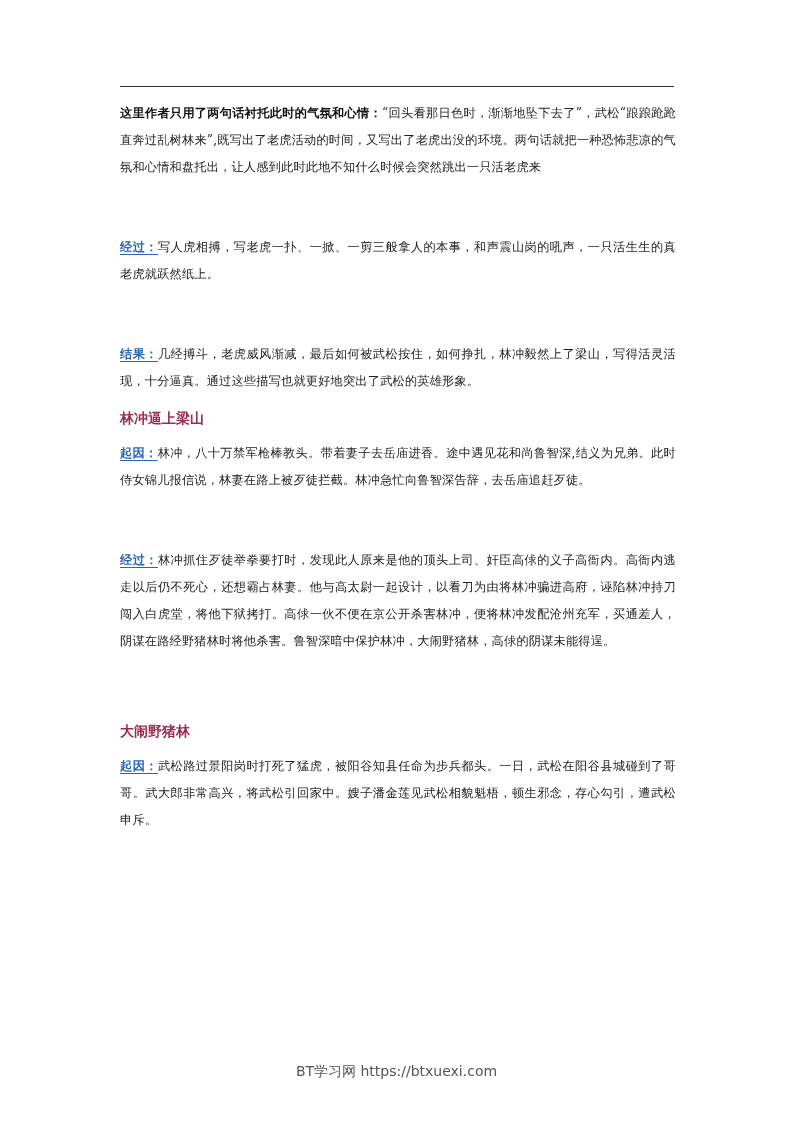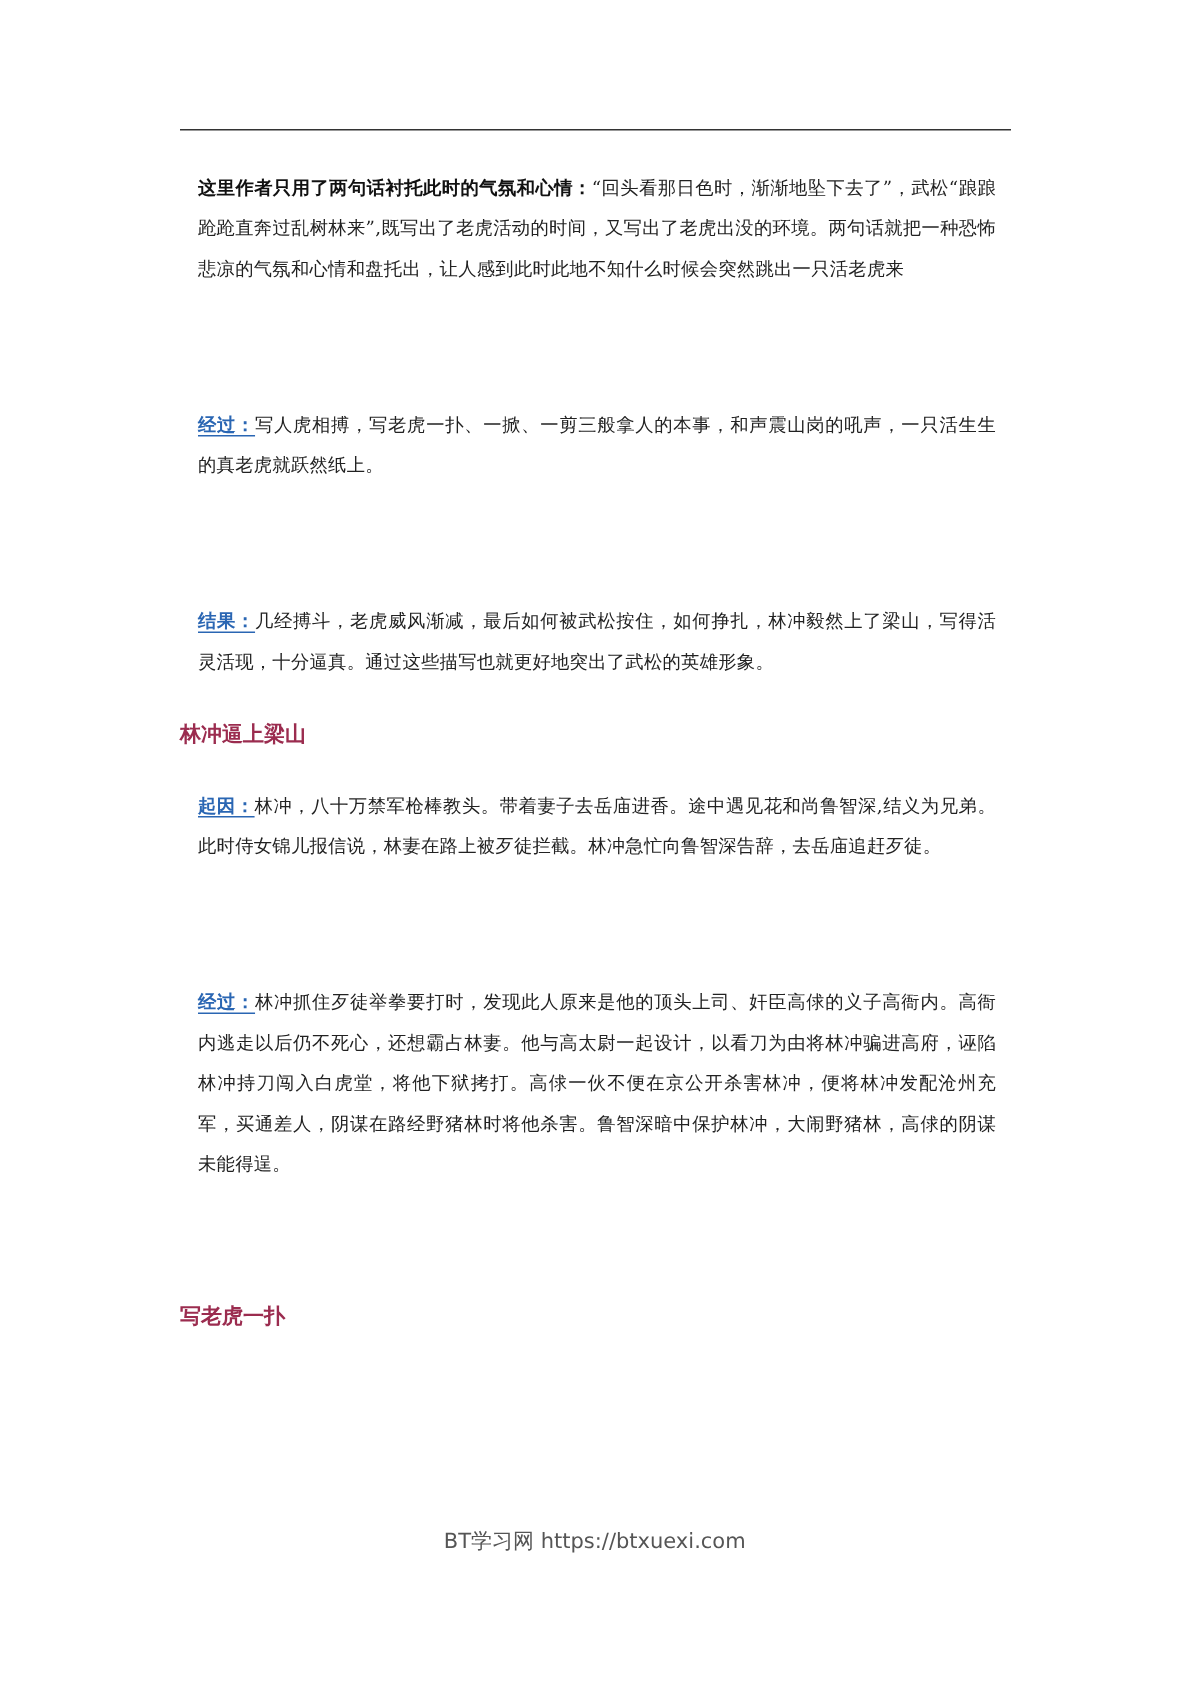--- a/index.html
+++ b/index.html
@@ -1,26 +1,26 @@
 <!DOCTYPE html>
 <html><head>
 <meta charset="utf-8">
 <style>
   html, body { margin: 0; padding: 0; background: #ffffff; }
   body { width: 793px; height: 1122px; position: relative; overflow: hidden;
          font-family: "DejaVu Serif", "Liberation Serif", serif; color: #222; }
   .rule { position: absolute; left: 120px; top: 86px; width: 554px; height: 1px; background: #333; }
   .content { position: absolute; left: 120px; top: 100px; width: 556px; }
-  p { margin: 12px; font-size: 12.2px; line-height: 27px; text-align: justify; letter-spacing: 0.2px; }
+  p { margin: 0; font-size: 12.2px; line-height: 27px; text-align: justify; letter-spacing: 0.2px; }
   .bold { font-weight: bold; color: #111; }
   .label { color: #2a66b3; font-weight: bold; text-decoration: underline; text-decoration-color: #2a66b3; text-underline-offset: 3px; font-family: Liberation Serif, serif; }
   .heading { color: #9b2c4f; font-weight: bold; font-size: 14px; line-height: 27px; }
   .gap-lg { height: 53px; }
   .gap-sm { height: 10px; }
-  .footer { position: absolute; left: 0; right: 0; top: 1019px; text-align: center;
+  .footer { position: absolute; left: 0; right: 0; top: 1063px; text-align: center;
             font-family: "DejaVu Sans", "Liberation Sans", sans-serif; font-size: 14px; color: #555; }
 </style>
 </head>
 <body>
 
 <div class="rule"></div>
 
 <div class="content">
   <p><span class="bold">这里作者只用了两句话衬托此时的气氛和心情：</span><span>“回头看那日色时，渐渐地坠下去了”，武松“踉踉跄跄直奔过乱树林来”,既写出了老虎活动的时间，又写出了老虎出没的环境。两句话就把一种恐怖悲凉的气氛和心情和盘托出，让人感到此时此地不知什么时候会突然跳出一只活老虎来</span></p>
 
@@ -34,17 +34,18 @@
   <div class="heading">林冲逼上梁山</div>
   <div style="height:8px"></div>
   <p><span class="label">起因：</span><span>林冲，八十万禁军枪棒教头。带着妻子去岳庙进香。途中遇见花和尚鲁智深,结义为兄弟。此时侍女锦儿报信说，林妻在路上被歹徒拦截。林冲急忙向鲁智深告辞，去岳庙追赶歹徒。</span></p>
 
   <div class="gap-lg"></div>
   <p><span class="label">经过：</span><span>林冲抓住歹徒举拳要打时，发现此人原来是他的顶头上司、奸臣高俅的义子高衙内。高衙内逃走以后仍不死心，还想霸占林妻。他与高太尉一起设计，以看刀为由将林冲骗进高府，诬陷林冲持刀闯入白虎堂，将他下狱拷打。高俅一伙不便在京公开杀害林冲，便将林冲发配沧州充军，买通差人，阴谋在路经野猪林时将他杀害。鲁智深暗中保护林冲，大闹野猪林，高俅的阴谋未能得逞。</span></p>
 
   <div class="gap-lg"></div>
 
   <div class="gap-sm"></div>
-  <div class="heading">写老虎一扑</div>
+  <div class="heading">大闹野猪林</div>
   <div style="height:8px"></div>
+  <p><span class="label">起因：</span><span>武松路过景阳岗时打死了猛虎，被阳谷知县任命为步兵都头。一日，武松在阳谷县城碰到了哥哥。武大郎非常高兴，将武松引回家中。嫂子潘金莲见武松相貌魁梧，顿生邪念，存心勾引，遭武松申斥。</span></p>
 </div>
 
 <div class="footer">BT学习网 https://btxuexi.com</div>
 
 </body></html>

